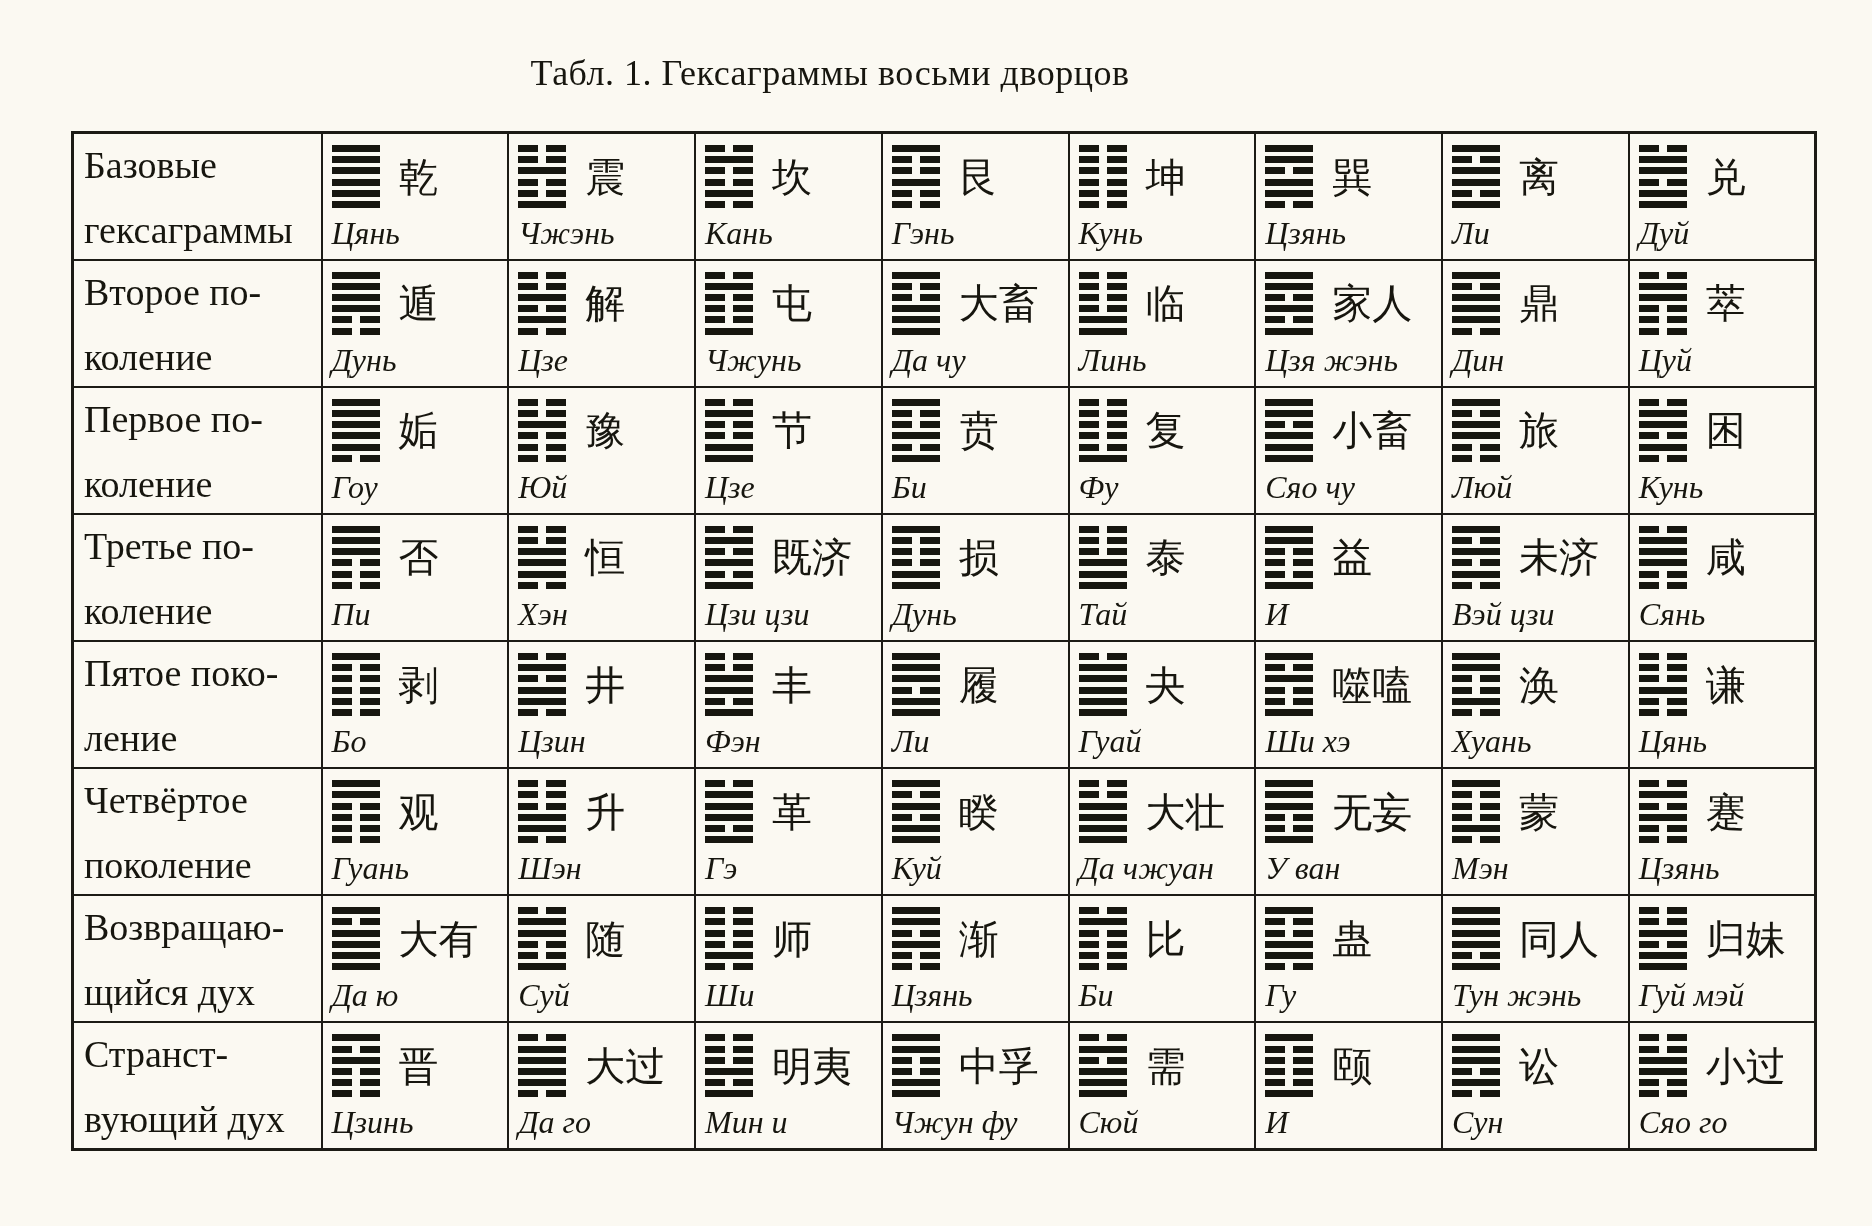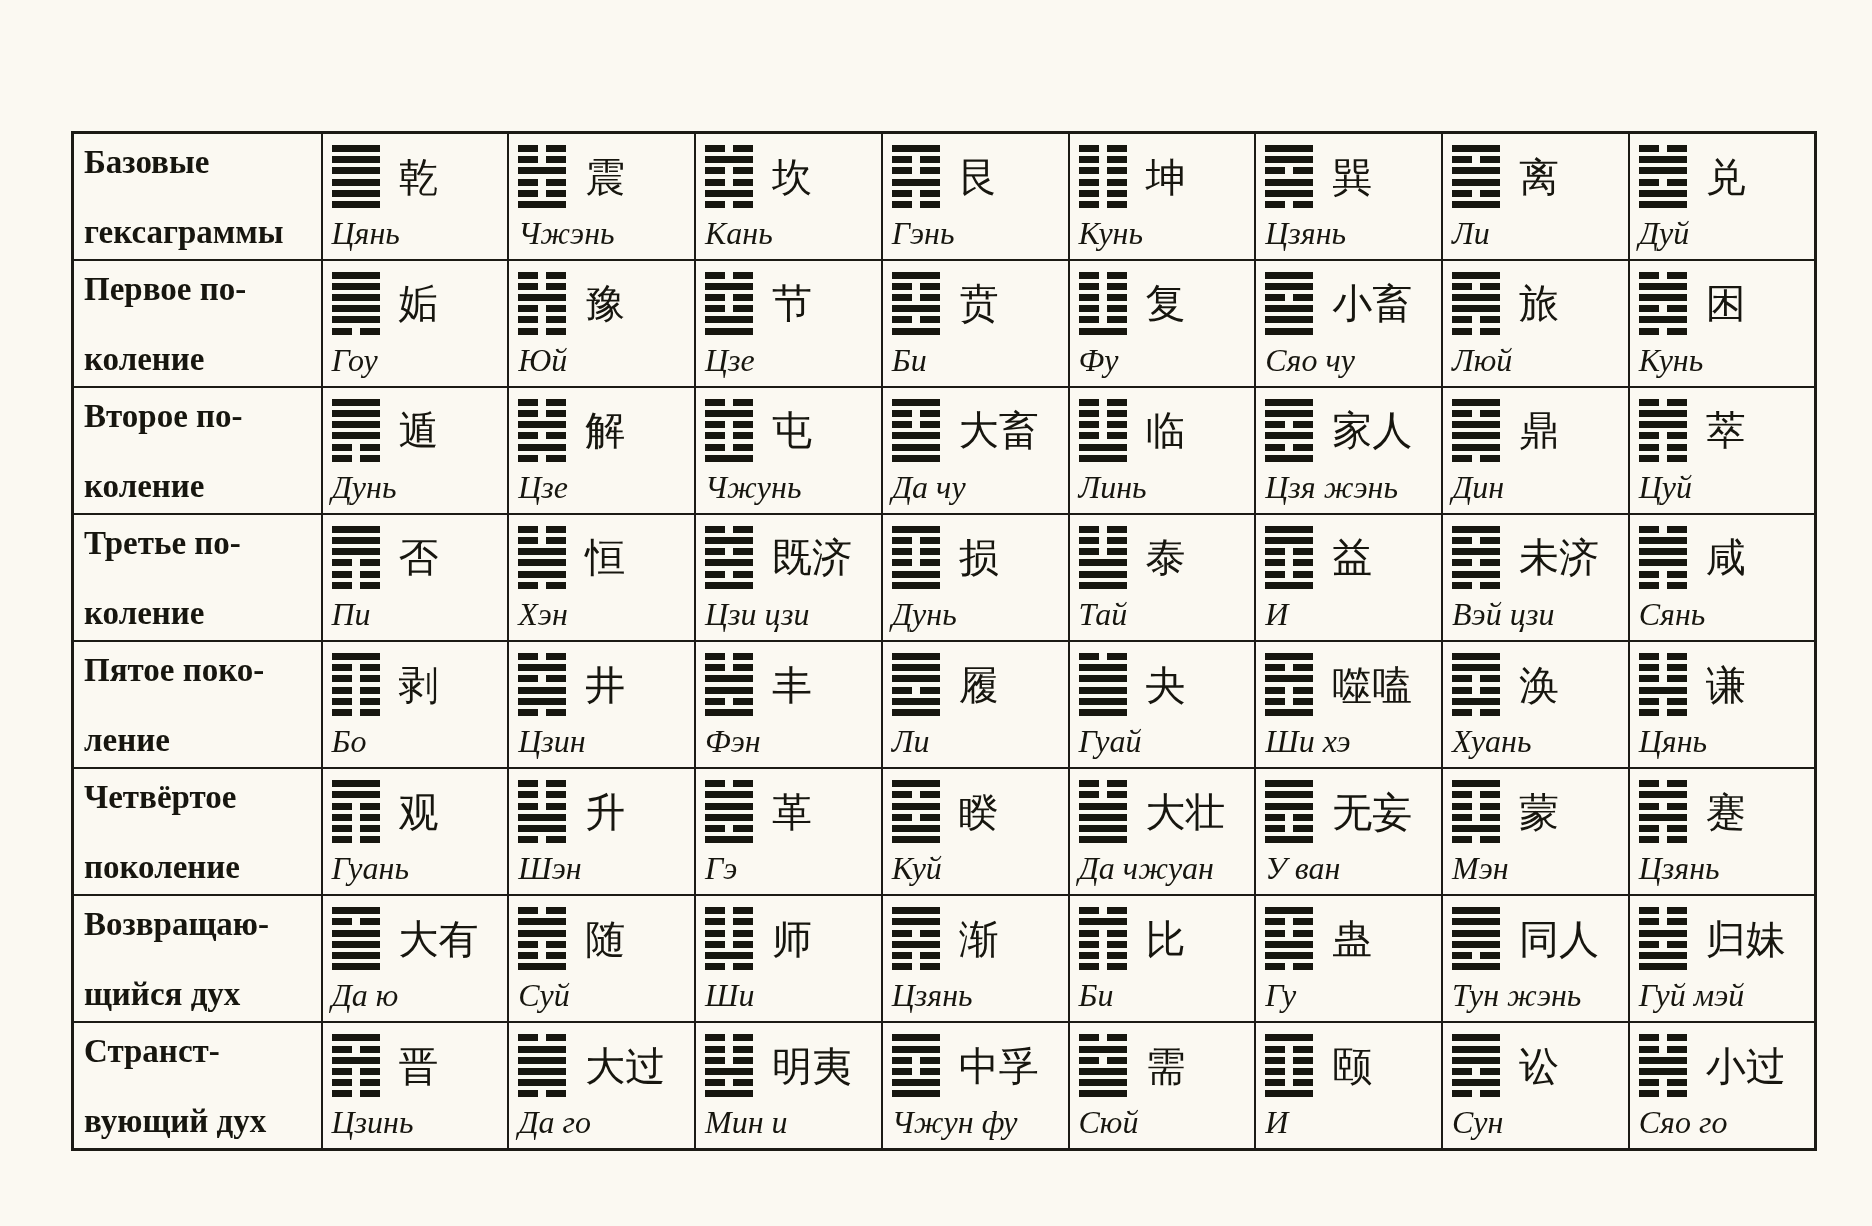--- a/index.html
+++ b/index.html
@@ -20,41 +20,42 @@
   }
   table.hex-table td{
     border:2px solid #1c1b15;padding:0;vertical-align:top;
   }
   tr.hex-row{height:127px;}
   .cell-inner{
     box-sizing:border-box;height:100%;
     display:flex;flex-direction:column;justify-content:space-between;
   }
   .label-inner{padding:12px 6px 10px 10px;}
-  .label-line{font-size:33px;line-height:1;white-space:nowrap;font-weight:bold;}
+  .label-line{font-size:38px;line-height:1;white-space:nowrap;}
   .data-inner{padding:11px 4px 10px 9px;}
   .hex-top{display:flex;align-items:center;gap:19px;}
   .hexagram{
     display:flex;flex-direction:column;justify-content:space-between;
     width:48px;height:63px;flex:0 0 auto;
   }
   .hx-line{height:7px;display:flex;justify-content:space-between;}
   .hx-line.solid{background:#17160f;}
   .hx-line.broken{background:transparent;}
   .hx-line.broken .seg{display:block;width:20px;height:7px;background:#17160f;}
   .hanzi{
     font-size:40px;line-height:1;white-space:nowrap;
     font-family:"DejaVu Sans","Liberation Serif",serif;
   }
   .hex-name{font-style:italic;font-size:32px;line-height:1;white-space:nowrap;}
 </style>
 </head>
 <body>
 
 <div class="page">
+  <div class="title">Табл. 1. Гексаграммы восьми дворцов</div>
   <table class="hex-table">
     <colgroup>
       <col style="width:249px">
       <col>
         <col>
         <col>
         <col>
         <col>
         <col>
         <col>
@@ -265,430 +266,430 @@
                 </div>
                 <div class="hanzi">兑</div>
               </div>
               <div class="hex-name">Дуй</div>
             </div>
           </td>
         </tr>
         <tr class="hex-row">
           <td class="label-cell">
             <div class="cell-inner label-inner">
-              <div class="label-line">Первое по-</div>
+              <div class="label-line">Второе по-</div>
               <div class="label-line">коление</div>
             </div>
           </td>
           <td class="hex-cell">
             <div class="cell-inner data-inner">
               <div class="hex-top">
                 <div class="hexagram">
                   <div class="hx-line solid"></div>
                   <div class="hx-line solid"></div>
                   <div class="hx-line solid"></div>
                   <div class="hx-line solid"></div>
-                  <div class="hx-line solid"></div>
-                  <div class="hx-line broken">
-                    <span class="seg"></span>
-                    <span class="seg"></span>
-                  </div>
-                </div>
-                <div class="hanzi">姤</div>
-              </div>
-              <div class="hex-name">Гоу</div>
-            </div>
-          </td>
-          <td class="hex-cell">
-            <div class="cell-inner data-inner">
-              <div class="hex-top">
-                <div class="hexagram">
-                  <div class="hx-line broken">
-                    <span class="seg"></span>
-                    <span class="seg"></span>
-                  </div>
-                  <div class="hx-line broken">
-                    <span class="seg"></span>
-                    <span class="seg"></span>
-                  </div>
-                  <div class="hx-line solid"></div>
-                  <div class="hx-line broken">
-                    <span class="seg"></span>
-                    <span class="seg"></span>
-                  </div>
-                  <div class="hx-line broken">
-                    <span class="seg"></span>
-                    <span class="seg"></span>
-                  </div>
-                  <div class="hx-line broken">
-                    <span class="seg"></span>
-                    <span class="seg"></span>
-                  </div>
-                </div>
-                <div class="hanzi">豫</div>
-              </div>
-              <div class="hex-name">Юй</div>
-            </div>
-          </td>
-          <td class="hex-cell">
-            <div class="cell-inner data-inner">
-              <div class="hex-top">
-                <div class="hexagram">
-                  <div class="hx-line broken">
-                    <span class="seg"></span>
-                    <span class="seg"></span>
-                  </div>
-                  <div class="hx-line solid"></div>
-                  <div class="hx-line broken">
-                    <span class="seg"></span>
-                    <span class="seg"></span>
-                  </div>
-                  <div class="hx-line broken">
-                    <span class="seg"></span>
-                    <span class="seg"></span>
-                  </div>
-                  <div class="hx-line solid"></div>
-                  <div class="hx-line solid"></div>
-                </div>
-                <div class="hanzi">节</div>
+                  <div class="hx-line broken">
+                    <span class="seg"></span>
+                    <span class="seg"></span>
+                  </div>
+                  <div class="hx-line broken">
+                    <span class="seg"></span>
+                    <span class="seg"></span>
+                  </div>
+                </div>
+                <div class="hanzi">遁</div>
+              </div>
+              <div class="hex-name">Дунь</div>
+            </div>
+          </td>
+          <td class="hex-cell">
+            <div class="cell-inner data-inner">
+              <div class="hex-top">
+                <div class="hexagram">
+                  <div class="hx-line broken">
+                    <span class="seg"></span>
+                    <span class="seg"></span>
+                  </div>
+                  <div class="hx-line broken">
+                    <span class="seg"></span>
+                    <span class="seg"></span>
+                  </div>
+                  <div class="hx-line solid"></div>
+                  <div class="hx-line broken">
+                    <span class="seg"></span>
+                    <span class="seg"></span>
+                  </div>
+                  <div class="hx-line solid"></div>
+                  <div class="hx-line broken">
+                    <span class="seg"></span>
+                    <span class="seg"></span>
+                  </div>
+                </div>
+                <div class="hanzi">解</div>
               </div>
               <div class="hex-name">Цзе</div>
             </div>
           </td>
           <td class="hex-cell">
             <div class="cell-inner data-inner">
               <div class="hex-top">
                 <div class="hexagram">
-                  <div class="hx-line solid"></div>
-                  <div class="hx-line broken">
-                    <span class="seg"></span>
-                    <span class="seg"></span>
-                  </div>
-                  <div class="hx-line broken">
-                    <span class="seg"></span>
-                    <span class="seg"></span>
-                  </div>
-                  <div class="hx-line solid"></div>
-                  <div class="hx-line broken">
-                    <span class="seg"></span>
-                    <span class="seg"></span>
-                  </div>
-                  <div class="hx-line solid"></div>
-                </div>
-                <div class="hanzi">贲</div>
-              </div>
-              <div class="hex-name">Би</div>
-            </div>
-          </td>
-          <td class="hex-cell">
-            <div class="cell-inner data-inner">
-              <div class="hex-top">
-                <div class="hexagram">
-                  <div class="hx-line broken">
-                    <span class="seg"></span>
-                    <span class="seg"></span>
-                  </div>
-                  <div class="hx-line broken">
-                    <span class="seg"></span>
-                    <span class="seg"></span>
-                  </div>
-                  <div class="hx-line broken">
-                    <span class="seg"></span>
-                    <span class="seg"></span>
-                  </div>
-                  <div class="hx-line broken">
-                    <span class="seg"></span>
-                    <span class="seg"></span>
-                  </div>
-                  <div class="hx-line broken">
-                    <span class="seg"></span>
-                    <span class="seg"></span>
-                  </div>
-                  <div class="hx-line solid"></div>
-                </div>
-                <div class="hanzi">复</div>
-              </div>
-              <div class="hex-name">Фу</div>
-            </div>
-          </td>
-          <td class="hex-cell">
-            <div class="cell-inner data-inner">
-              <div class="hex-top">
-                <div class="hexagram">
-                  <div class="hx-line solid"></div>
-                  <div class="hx-line solid"></div>
-                  <div class="hx-line broken">
-                    <span class="seg"></span>
-                    <span class="seg"></span>
-                  </div>
-                  <div class="hx-line solid"></div>
-                  <div class="hx-line solid"></div>
-                  <div class="hx-line solid"></div>
-                </div>
-                <div class="hanzi">小畜</div>
-              </div>
-              <div class="hex-name">Сяо чу</div>
-            </div>
-          </td>
-          <td class="hex-cell">
-            <div class="cell-inner data-inner">
-              <div class="hex-top">
-                <div class="hexagram">
-                  <div class="hx-line solid"></div>
-                  <div class="hx-line broken">
-                    <span class="seg"></span>
-                    <span class="seg"></span>
-                  </div>
-                  <div class="hx-line solid"></div>
-                  <div class="hx-line solid"></div>
-                  <div class="hx-line broken">
-                    <span class="seg"></span>
-                    <span class="seg"></span>
-                  </div>
-                  <div class="hx-line broken">
-                    <span class="seg"></span>
-                    <span class="seg"></span>
-                  </div>
-                </div>
-                <div class="hanzi">旅</div>
-              </div>
-              <div class="hex-name">Люй</div>
-            </div>
-          </td>
-          <td class="hex-cell">
-            <div class="cell-inner data-inner">
-              <div class="hex-top">
-                <div class="hexagram">
-                  <div class="hx-line broken">
-                    <span class="seg"></span>
-                    <span class="seg"></span>
-                  </div>
-                  <div class="hx-line solid"></div>
-                  <div class="hx-line solid"></div>
-                  <div class="hx-line broken">
-                    <span class="seg"></span>
-                    <span class="seg"></span>
-                  </div>
-                  <div class="hx-line solid"></div>
-                  <div class="hx-line broken">
-                    <span class="seg"></span>
-                    <span class="seg"></span>
-                  </div>
-                </div>
-                <div class="hanzi">困</div>
-              </div>
-              <div class="hex-name">Кунь</div>
+                  <div class="hx-line broken">
+                    <span class="seg"></span>
+                    <span class="seg"></span>
+                  </div>
+                  <div class="hx-line solid"></div>
+                  <div class="hx-line broken">
+                    <span class="seg"></span>
+                    <span class="seg"></span>
+                  </div>
+                  <div class="hx-line broken">
+                    <span class="seg"></span>
+                    <span class="seg"></span>
+                  </div>
+                  <div class="hx-line broken">
+                    <span class="seg"></span>
+                    <span class="seg"></span>
+                  </div>
+                  <div class="hx-line solid"></div>
+                </div>
+                <div class="hanzi">屯</div>
+              </div>
+              <div class="hex-name">Чжунь</div>
+            </div>
+          </td>
+          <td class="hex-cell">
+            <div class="cell-inner data-inner">
+              <div class="hex-top">
+                <div class="hexagram">
+                  <div class="hx-line solid"></div>
+                  <div class="hx-line broken">
+                    <span class="seg"></span>
+                    <span class="seg"></span>
+                  </div>
+                  <div class="hx-line broken">
+                    <span class="seg"></span>
+                    <span class="seg"></span>
+                  </div>
+                  <div class="hx-line solid"></div>
+                  <div class="hx-line solid"></div>
+                  <div class="hx-line solid"></div>
+                </div>
+                <div class="hanzi">大畜</div>
+              </div>
+              <div class="hex-name">Да чу</div>
+            </div>
+          </td>
+          <td class="hex-cell">
+            <div class="cell-inner data-inner">
+              <div class="hex-top">
+                <div class="hexagram">
+                  <div class="hx-line broken">
+                    <span class="seg"></span>
+                    <span class="seg"></span>
+                  </div>
+                  <div class="hx-line broken">
+                    <span class="seg"></span>
+                    <span class="seg"></span>
+                  </div>
+                  <div class="hx-line broken">
+                    <span class="seg"></span>
+                    <span class="seg"></span>
+                  </div>
+                  <div class="hx-line broken">
+                    <span class="seg"></span>
+                    <span class="seg"></span>
+                  </div>
+                  <div class="hx-line solid"></div>
+                  <div class="hx-line solid"></div>
+                </div>
+                <div class="hanzi">临</div>
+              </div>
+              <div class="hex-name">Линь</div>
+            </div>
+          </td>
+          <td class="hex-cell">
+            <div class="cell-inner data-inner">
+              <div class="hex-top">
+                <div class="hexagram">
+                  <div class="hx-line solid"></div>
+                  <div class="hx-line solid"></div>
+                  <div class="hx-line broken">
+                    <span class="seg"></span>
+                    <span class="seg"></span>
+                  </div>
+                  <div class="hx-line solid"></div>
+                  <div class="hx-line broken">
+                    <span class="seg"></span>
+                    <span class="seg"></span>
+                  </div>
+                  <div class="hx-line solid"></div>
+                </div>
+                <div class="hanzi">家人</div>
+              </div>
+              <div class="hex-name">Цзя жэнь</div>
+            </div>
+          </td>
+          <td class="hex-cell">
+            <div class="cell-inner data-inner">
+              <div class="hex-top">
+                <div class="hexagram">
+                  <div class="hx-line solid"></div>
+                  <div class="hx-line broken">
+                    <span class="seg"></span>
+                    <span class="seg"></span>
+                  </div>
+                  <div class="hx-line solid"></div>
+                  <div class="hx-line solid"></div>
+                  <div class="hx-line solid"></div>
+                  <div class="hx-line broken">
+                    <span class="seg"></span>
+                    <span class="seg"></span>
+                  </div>
+                </div>
+                <div class="hanzi">鼎</div>
+              </div>
+              <div class="hex-name">Дин</div>
+            </div>
+          </td>
+          <td class="hex-cell">
+            <div class="cell-inner data-inner">
+              <div class="hex-top">
+                <div class="hexagram">
+                  <div class="hx-line broken">
+                    <span class="seg"></span>
+                    <span class="seg"></span>
+                  </div>
+                  <div class="hx-line solid"></div>
+                  <div class="hx-line solid"></div>
+                  <div class="hx-line broken">
+                    <span class="seg"></span>
+                    <span class="seg"></span>
+                  </div>
+                  <div class="hx-line broken">
+                    <span class="seg"></span>
+                    <span class="seg"></span>
+                  </div>
+                  <div class="hx-line broken">
+                    <span class="seg"></span>
+                    <span class="seg"></span>
+                  </div>
+                </div>
+                <div class="hanzi">萃</div>
+              </div>
+              <div class="hex-name">Цуй</div>
             </div>
           </td>
         </tr>
         <tr class="hex-row">
           <td class="label-cell">
             <div class="cell-inner label-inner">
-              <div class="label-line">Второе по-</div>
+              <div class="label-line">Первое по-</div>
               <div class="label-line">коление</div>
             </div>
           </td>
           <td class="hex-cell">
             <div class="cell-inner data-inner">
               <div class="hex-top">
                 <div class="hexagram">
                   <div class="hx-line solid"></div>
                   <div class="hx-line solid"></div>
                   <div class="hx-line solid"></div>
                   <div class="hx-line solid"></div>
-                  <div class="hx-line broken">
-                    <span class="seg"></span>
-                    <span class="seg"></span>
-                  </div>
-                  <div class="hx-line broken">
-                    <span class="seg"></span>
-                    <span class="seg"></span>
-                  </div>
-                </div>
-                <div class="hanzi">遁</div>
-              </div>
-              <div class="hex-name">Дунь</div>
-            </div>
-          </td>
-          <td class="hex-cell">
-            <div class="cell-inner data-inner">
-              <div class="hex-top">
-                <div class="hexagram">
-                  <div class="hx-line broken">
-                    <span class="seg"></span>
-                    <span class="seg"></span>
-                  </div>
-                  <div class="hx-line broken">
-                    <span class="seg"></span>
-                    <span class="seg"></span>
-                  </div>
-                  <div class="hx-line solid"></div>
-                  <div class="hx-line broken">
-                    <span class="seg"></span>
-                    <span class="seg"></span>
-                  </div>
-                  <div class="hx-line solid"></div>
-                  <div class="hx-line broken">
-                    <span class="seg"></span>
-                    <span class="seg"></span>
-                  </div>
-                </div>
-                <div class="hanzi">解</div>
+                  <div class="hx-line solid"></div>
+                  <div class="hx-line broken">
+                    <span class="seg"></span>
+                    <span class="seg"></span>
+                  </div>
+                </div>
+                <div class="hanzi">姤</div>
+              </div>
+              <div class="hex-name">Гоу</div>
+            </div>
+          </td>
+          <td class="hex-cell">
+            <div class="cell-inner data-inner">
+              <div class="hex-top">
+                <div class="hexagram">
+                  <div class="hx-line broken">
+                    <span class="seg"></span>
+                    <span class="seg"></span>
+                  </div>
+                  <div class="hx-line broken">
+                    <span class="seg"></span>
+                    <span class="seg"></span>
+                  </div>
+                  <div class="hx-line solid"></div>
+                  <div class="hx-line broken">
+                    <span class="seg"></span>
+                    <span class="seg"></span>
+                  </div>
+                  <div class="hx-line broken">
+                    <span class="seg"></span>
+                    <span class="seg"></span>
+                  </div>
+                  <div class="hx-line broken">
+                    <span class="seg"></span>
+                    <span class="seg"></span>
+                  </div>
+                </div>
+                <div class="hanzi">豫</div>
+              </div>
+              <div class="hex-name">Юй</div>
+            </div>
+          </td>
+          <td class="hex-cell">
+            <div class="cell-inner data-inner">
+              <div class="hex-top">
+                <div class="hexagram">
+                  <div class="hx-line broken">
+                    <span class="seg"></span>
+                    <span class="seg"></span>
+                  </div>
+                  <div class="hx-line solid"></div>
+                  <div class="hx-line broken">
+                    <span class="seg"></span>
+                    <span class="seg"></span>
+                  </div>
+                  <div class="hx-line broken">
+                    <span class="seg"></span>
+                    <span class="seg"></span>
+                  </div>
+                  <div class="hx-line solid"></div>
+                  <div class="hx-line solid"></div>
+                </div>
+                <div class="hanzi">节</div>
               </div>
               <div class="hex-name">Цзе</div>
             </div>
           </td>
           <td class="hex-cell">
             <div class="cell-inner data-inner">
               <div class="hex-top">
                 <div class="hexagram">
-                  <div class="hx-line broken">
-                    <span class="seg"></span>
-                    <span class="seg"></span>
-                  </div>
-                  <div class="hx-line solid"></div>
-                  <div class="hx-line broken">
-                    <span class="seg"></span>
-                    <span class="seg"></span>
-                  </div>
-                  <div class="hx-line broken">
-                    <span class="seg"></span>
-                    <span class="seg"></span>
-                  </div>
-                  <div class="hx-line broken">
-                    <span class="seg"></span>
-                    <span class="seg"></span>
-                  </div>
-                  <div class="hx-line solid"></div>
-                </div>
-                <div class="hanzi">屯</div>
-              </div>
-              <div class="hex-name">Чжунь</div>
-            </div>
-          </td>
-          <td class="hex-cell">
-            <div class="cell-inner data-inner">
-              <div class="hex-top">
-                <div class="hexagram">
-                  <div class="hx-line solid"></div>
-                  <div class="hx-line broken">
-                    <span class="seg"></span>
-                    <span class="seg"></span>
-                  </div>
-                  <div class="hx-line broken">
-                    <span class="seg"></span>
-                    <span class="seg"></span>
-                  </div>
-                  <div class="hx-line solid"></div>
-                  <div class="hx-line solid"></div>
-                  <div class="hx-line solid"></div>
-                </div>
-                <div class="hanzi">大畜</div>
-              </div>
-              <div class="hex-name">Да чу</div>
-            </div>
-          </td>
-          <td class="hex-cell">
-            <div class="cell-inner data-inner">
-              <div class="hex-top">
-                <div class="hexagram">
-                  <div class="hx-line broken">
-                    <span class="seg"></span>
-                    <span class="seg"></span>
-                  </div>
-                  <div class="hx-line broken">
-                    <span class="seg"></span>
-                    <span class="seg"></span>
-                  </div>
-                  <div class="hx-line broken">
-                    <span class="seg"></span>
-                    <span class="seg"></span>
-                  </div>
-                  <div class="hx-line broken">
-                    <span class="seg"></span>
-                    <span class="seg"></span>
-                  </div>
-                  <div class="hx-line solid"></div>
-                  <div class="hx-line solid"></div>
-                </div>
-                <div class="hanzi">临</div>
-              </div>
-              <div class="hex-name">Линь</div>
-            </div>
-          </td>
-          <td class="hex-cell">
-            <div class="cell-inner data-inner">
-              <div class="hex-top">
-                <div class="hexagram">
-                  <div class="hx-line solid"></div>
-                  <div class="hx-line solid"></div>
-                  <div class="hx-line broken">
-                    <span class="seg"></span>
-                    <span class="seg"></span>
-                  </div>
-                  <div class="hx-line solid"></div>
-                  <div class="hx-line broken">
-                    <span class="seg"></span>
-                    <span class="seg"></span>
-                  </div>
-                  <div class="hx-line solid"></div>
-                </div>
-                <div class="hanzi">家人</div>
-              </div>
-              <div class="hex-name">Цзя жэнь</div>
-            </div>
-          </td>
-          <td class="hex-cell">
-            <div class="cell-inner data-inner">
-              <div class="hex-top">
-                <div class="hexagram">
-                  <div class="hx-line solid"></div>
-                  <div class="hx-line broken">
-                    <span class="seg"></span>
-                    <span class="seg"></span>
-                  </div>
-                  <div class="hx-line solid"></div>
-                  <div class="hx-line solid"></div>
-                  <div class="hx-line solid"></div>
-                  <div class="hx-line broken">
-                    <span class="seg"></span>
-                    <span class="seg"></span>
-                  </div>
-                </div>
-                <div class="hanzi">鼎</div>
-              </div>
-              <div class="hex-name">Дин</div>
-            </div>
-          </td>
-          <td class="hex-cell">
-            <div class="cell-inner data-inner">
-              <div class="hex-top">
-                <div class="hexagram">
-                  <div class="hx-line broken">
-                    <span class="seg"></span>
-                    <span class="seg"></span>
-                  </div>
-                  <div class="hx-line solid"></div>
-                  <div class="hx-line solid"></div>
-                  <div class="hx-line broken">
-                    <span class="seg"></span>
-                    <span class="seg"></span>
-                  </div>
-                  <div class="hx-line broken">
-                    <span class="seg"></span>
-                    <span class="seg"></span>
-                  </div>
-                  <div class="hx-line broken">
-                    <span class="seg"></span>
-                    <span class="seg"></span>
-                  </div>
-                </div>
-                <div class="hanzi">萃</div>
-              </div>
-              <div class="hex-name">Цуй</div>
+                  <div class="hx-line solid"></div>
+                  <div class="hx-line broken">
+                    <span class="seg"></span>
+                    <span class="seg"></span>
+                  </div>
+                  <div class="hx-line broken">
+                    <span class="seg"></span>
+                    <span class="seg"></span>
+                  </div>
+                  <div class="hx-line solid"></div>
+                  <div class="hx-line broken">
+                    <span class="seg"></span>
+                    <span class="seg"></span>
+                  </div>
+                  <div class="hx-line solid"></div>
+                </div>
+                <div class="hanzi">贲</div>
+              </div>
+              <div class="hex-name">Би</div>
+            </div>
+          </td>
+          <td class="hex-cell">
+            <div class="cell-inner data-inner">
+              <div class="hex-top">
+                <div class="hexagram">
+                  <div class="hx-line broken">
+                    <span class="seg"></span>
+                    <span class="seg"></span>
+                  </div>
+                  <div class="hx-line broken">
+                    <span class="seg"></span>
+                    <span class="seg"></span>
+                  </div>
+                  <div class="hx-line broken">
+                    <span class="seg"></span>
+                    <span class="seg"></span>
+                  </div>
+                  <div class="hx-line broken">
+                    <span class="seg"></span>
+                    <span class="seg"></span>
+                  </div>
+                  <div class="hx-line broken">
+                    <span class="seg"></span>
+                    <span class="seg"></span>
+                  </div>
+                  <div class="hx-line solid"></div>
+                </div>
+                <div class="hanzi">复</div>
+              </div>
+              <div class="hex-name">Фу</div>
+            </div>
+          </td>
+          <td class="hex-cell">
+            <div class="cell-inner data-inner">
+              <div class="hex-top">
+                <div class="hexagram">
+                  <div class="hx-line solid"></div>
+                  <div class="hx-line solid"></div>
+                  <div class="hx-line broken">
+                    <span class="seg"></span>
+                    <span class="seg"></span>
+                  </div>
+                  <div class="hx-line solid"></div>
+                  <div class="hx-line solid"></div>
+                  <div class="hx-line solid"></div>
+                </div>
+                <div class="hanzi">小畜</div>
+              </div>
+              <div class="hex-name">Сяо чу</div>
+            </div>
+          </td>
+          <td class="hex-cell">
+            <div class="cell-inner data-inner">
+              <div class="hex-top">
+                <div class="hexagram">
+                  <div class="hx-line solid"></div>
+                  <div class="hx-line broken">
+                    <span class="seg"></span>
+                    <span class="seg"></span>
+                  </div>
+                  <div class="hx-line solid"></div>
+                  <div class="hx-line solid"></div>
+                  <div class="hx-line broken">
+                    <span class="seg"></span>
+                    <span class="seg"></span>
+                  </div>
+                  <div class="hx-line broken">
+                    <span class="seg"></span>
+                    <span class="seg"></span>
+                  </div>
+                </div>
+                <div class="hanzi">旅</div>
+              </div>
+              <div class="hex-name">Люй</div>
+            </div>
+          </td>
+          <td class="hex-cell">
+            <div class="cell-inner data-inner">
+              <div class="hex-top">
+                <div class="hexagram">
+                  <div class="hx-line broken">
+                    <span class="seg"></span>
+                    <span class="seg"></span>
+                  </div>
+                  <div class="hx-line solid"></div>
+                  <div class="hx-line solid"></div>
+                  <div class="hx-line broken">
+                    <span class="seg"></span>
+                    <span class="seg"></span>
+                  </div>
+                  <div class="hx-line solid"></div>
+                  <div class="hx-line broken">
+                    <span class="seg"></span>
+                    <span class="seg"></span>
+                  </div>
+                </div>
+                <div class="hanzi">困</div>
+              </div>
+              <div class="hex-name">Кунь</div>
             </div>
           </td>
         </tr>
         <tr class="hex-row">
           <td class="label-cell">
             <div class="cell-inner label-inner">
               <div class="label-line">Третье по-</div>
               <div class="label-line">коление</div>
             </div>
           </td>

